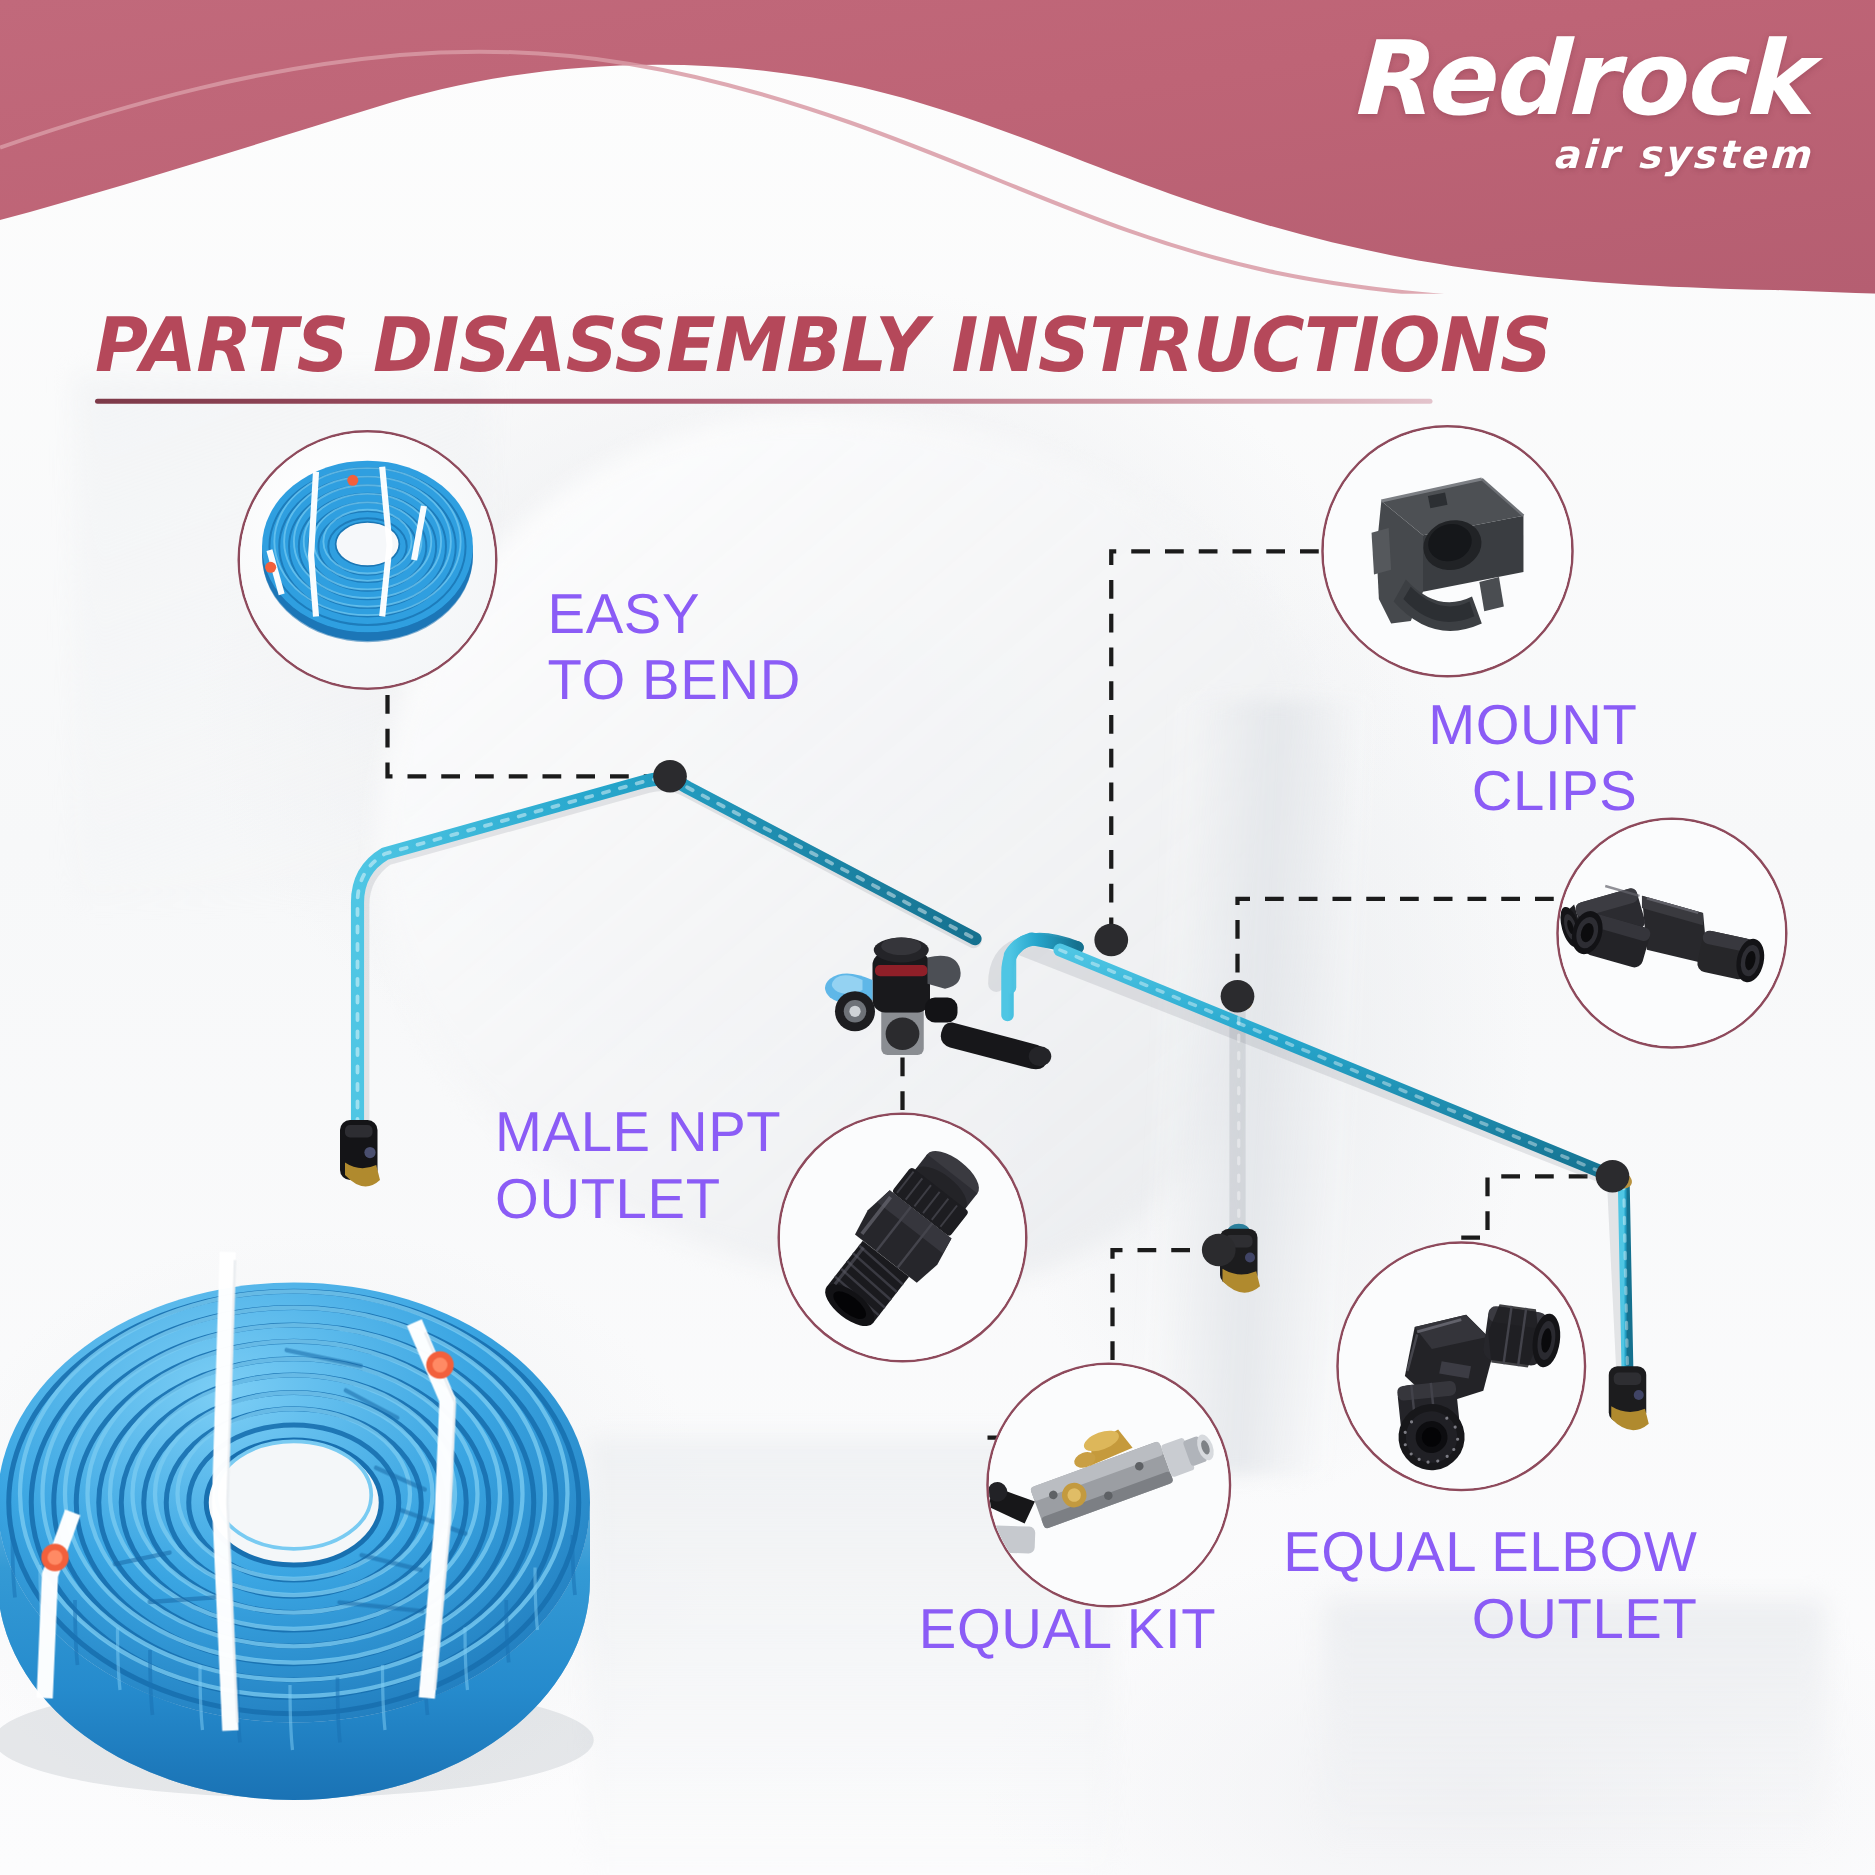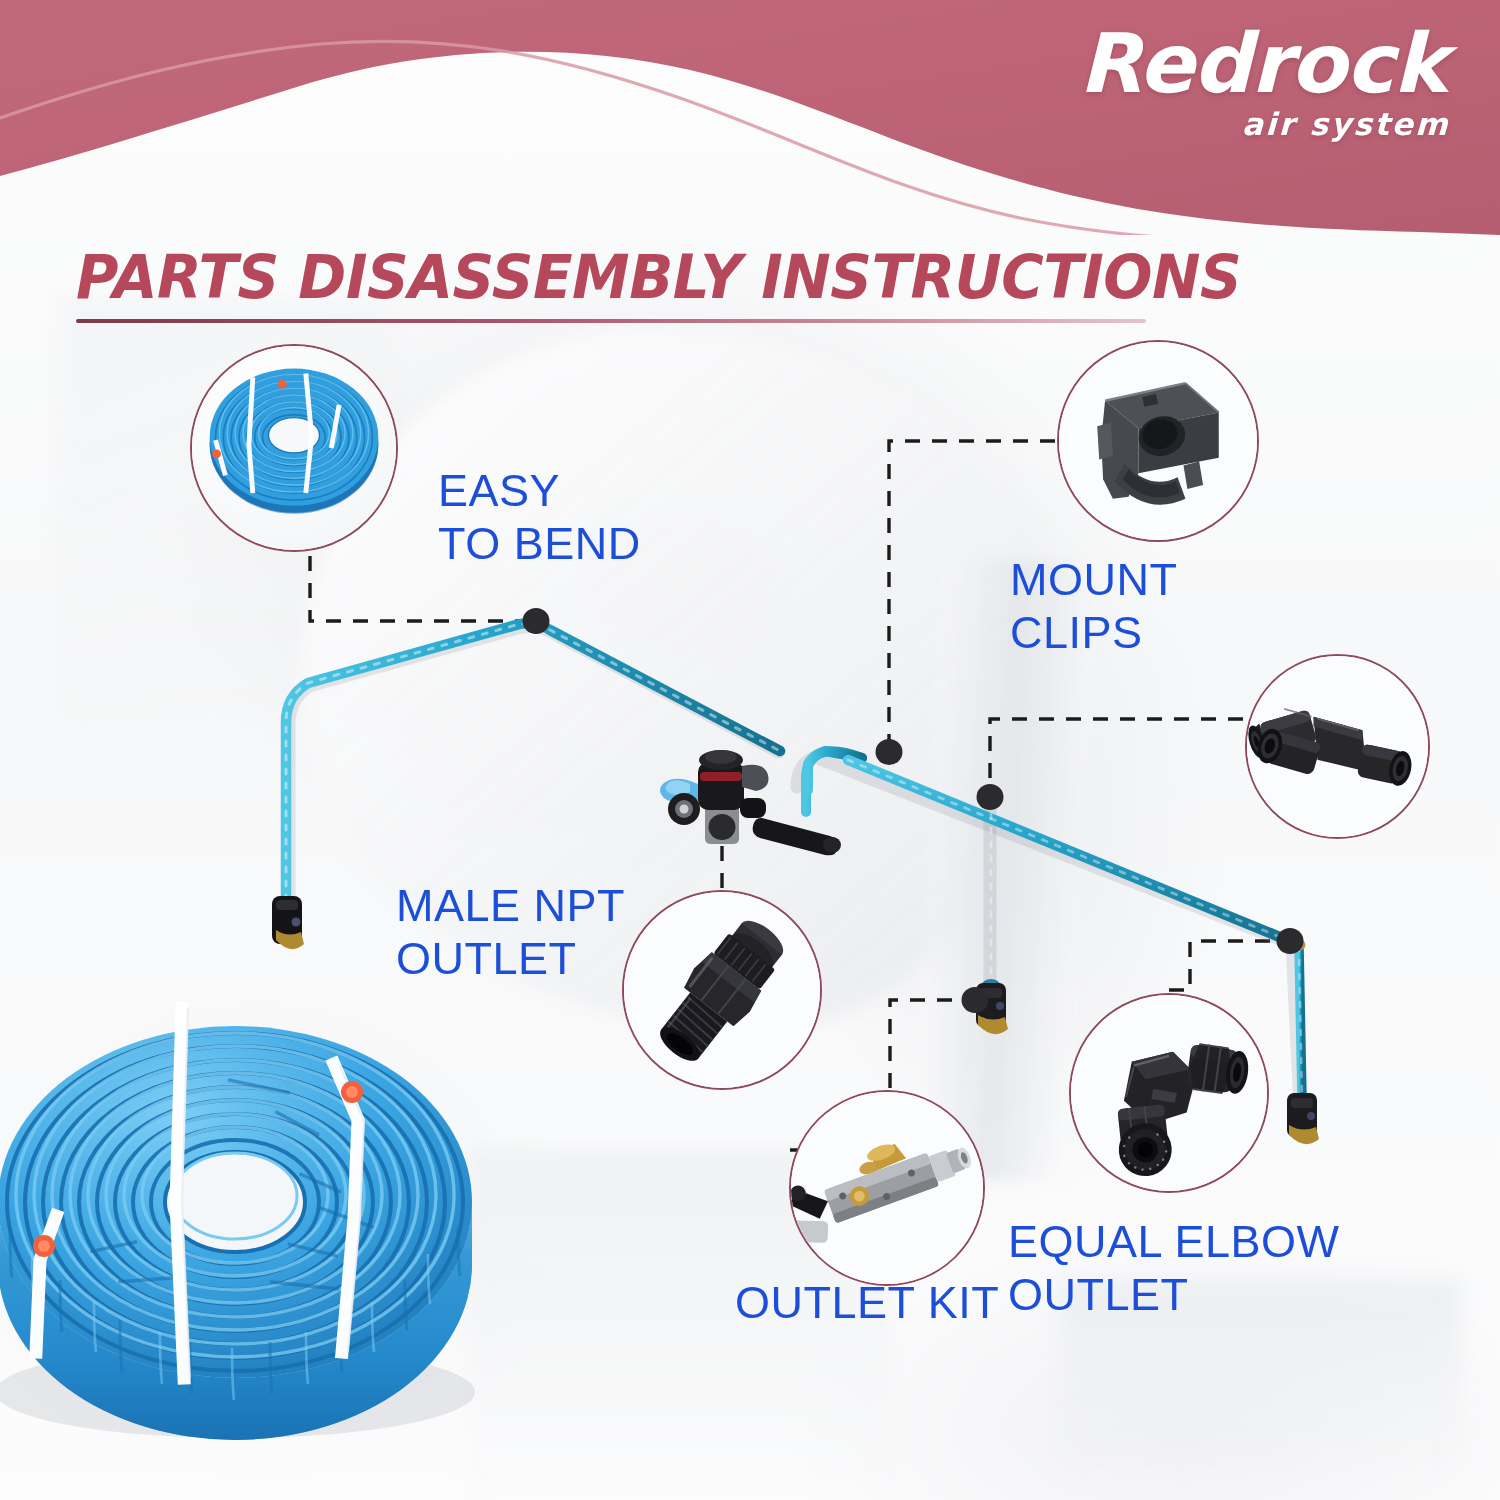--- a/index.html
+++ b/index.html
@@ -135,26 +135,26 @@
     background: #ffffff;
     overflow: hidden;
   }
   .callout .photo { position: absolute; inset: 0; }
 
   .label {
     position: absolute;
     font-family: "Liberation Sans", sans-serif;
     font-size: 45px;
     font-weight: 400;
-    color: #1d4ed8;
+    color: #8b5cf6;
     line-height: 1.18;
     letter-spacing: 0.5px;
     white-space: pre-line;
   }
-  .label.center { text-align: left; }
+  .label.center { text-align: right; }
 
   
   .leaders { position: absolute; inset: 0; pointer-events: none; }
 
   
   .diagram { position: absolute; inset: 0; pointer-events: none; }
 
   
   .coil-big {
     position: absolute;
@@ -521,21 +521,21 @@
 
         <path d="M-62,-6 l-26,-22 l-12,12 l24,24 z" fill="#171719"></path>
         <circle cx="-88" cy="-24" r="8" fill="#222226"></circle>
 
         <rect x="-102" y="0" width="36" height="22" rx="5" fill="#c6c9ce" transform="rotate(22 -102 0)"></rect>
         <ellipse cx="-106" cy="22" rx="10" ry="8" fill="#d6d9dd" transform="rotate(22 -106 22)"></ellipse>
         <ellipse cx="-106" cy="22" rx="5" ry="4" fill="#6a6e72" transform="rotate(22 -106 22)"></ellipse>
       </g>
     </svg>
   </div>
-  <div class="label" style="left:735px; top:1276px; width:340px;">OUTLET KIT</div>
+  <div class="label" style="left:735px; top:1276px; width:340px;">EQUAL KIT</div>
 
   <div class="callout" style="left:1069px; top:993px; width:200px; height:200px;">
     <svg class="photo" viewBox="0 0 200 200">
       <rect width="200" height="200" fill="#fbfcfd"></rect>
       <g transform="translate(98,102)">
 
         <path d="M-36,-34 L6,-44 L30,-20 L20,18 L-18,30 L-44,6 Z" fill="#232327"></path>
         <path d="M-36,-34 L6,-44 L24,-26 L-22,-16 Z" fill="#34343a"></path>
 
         <g transform="translate(22,-30) rotate(8)">

